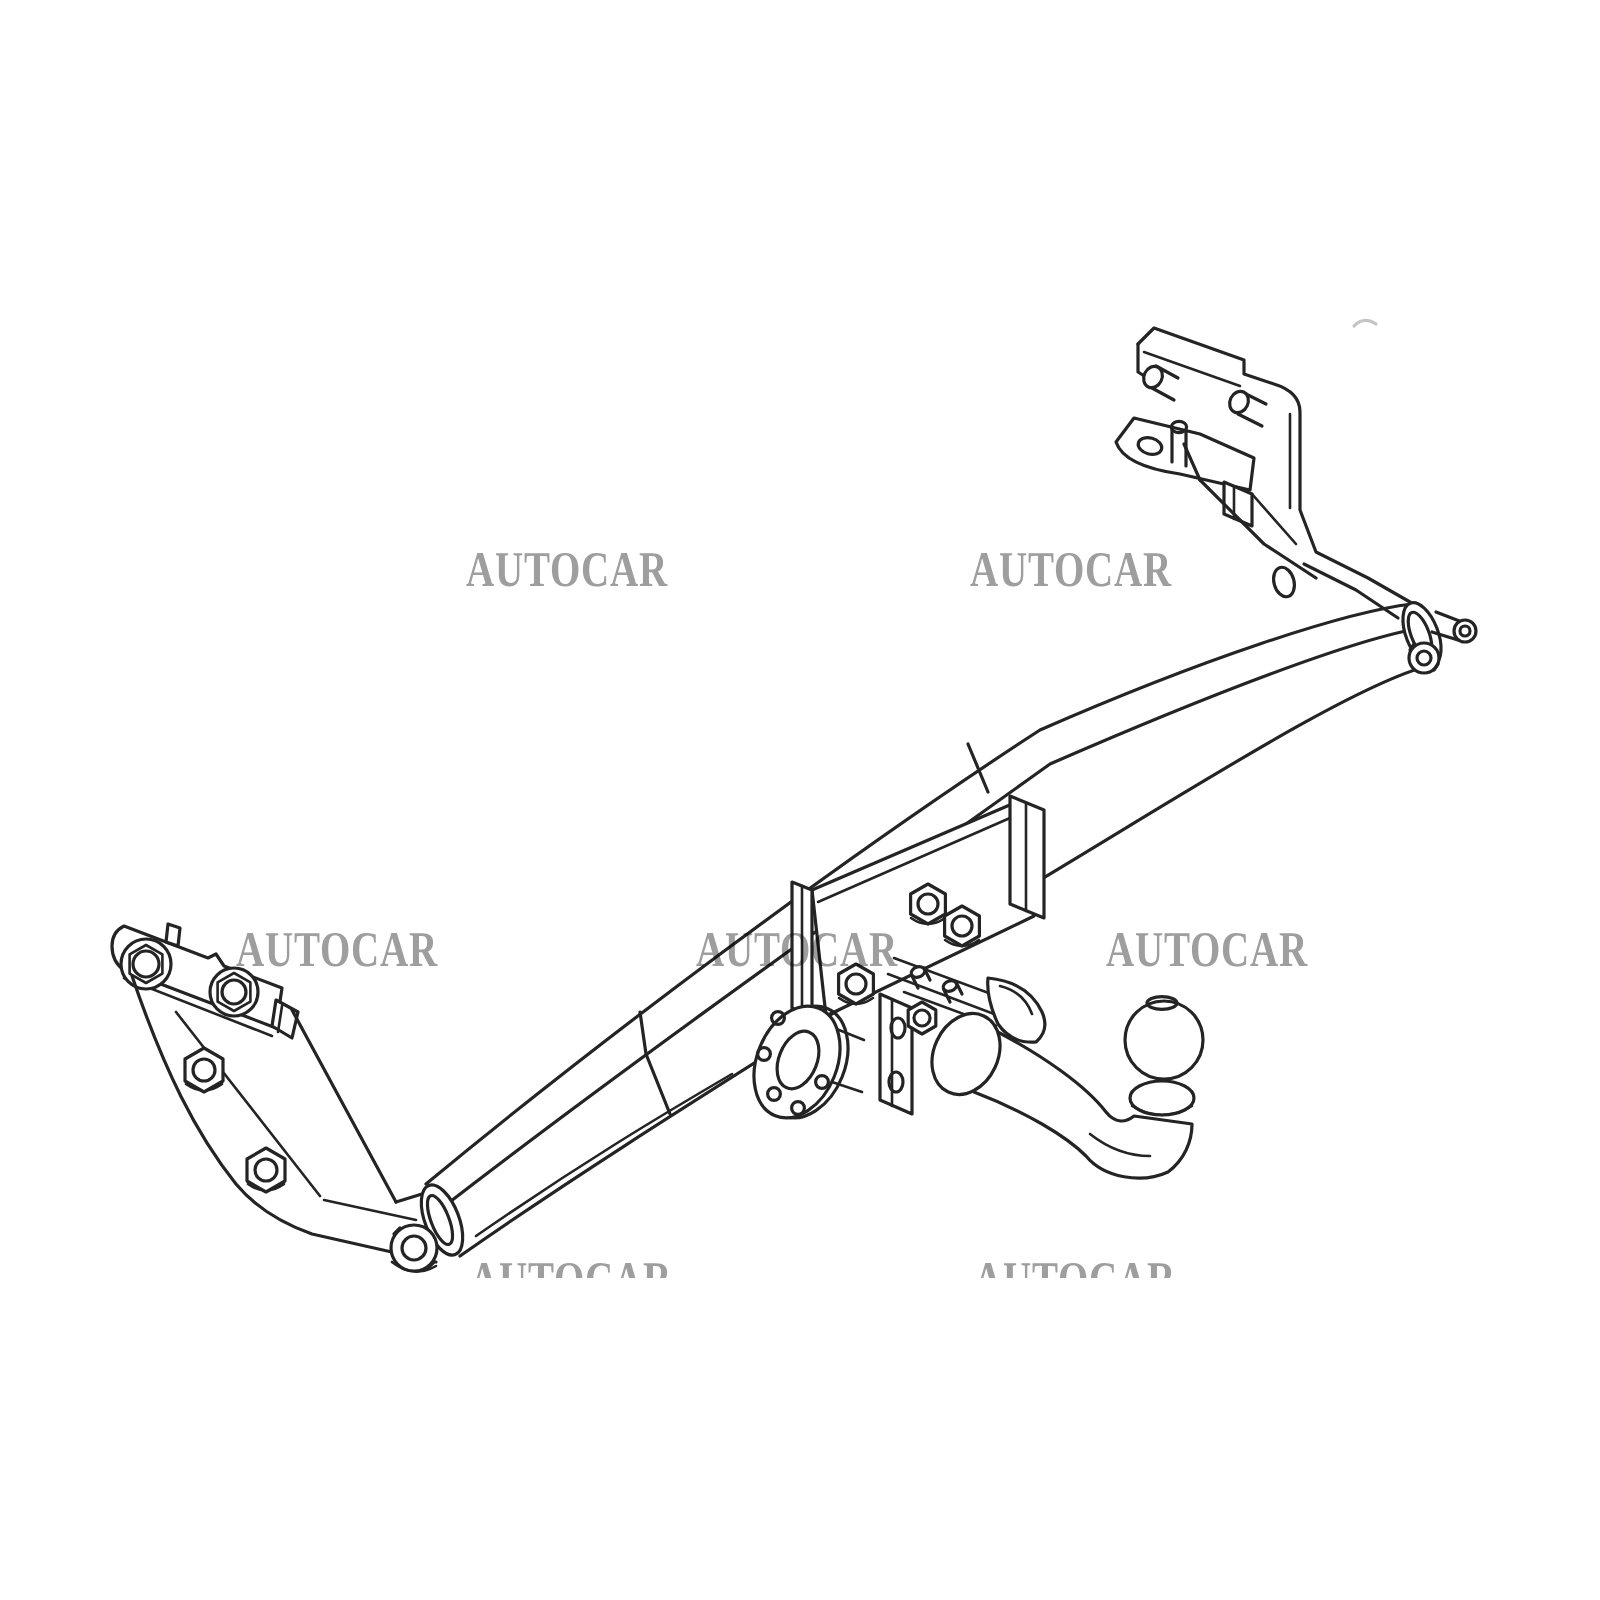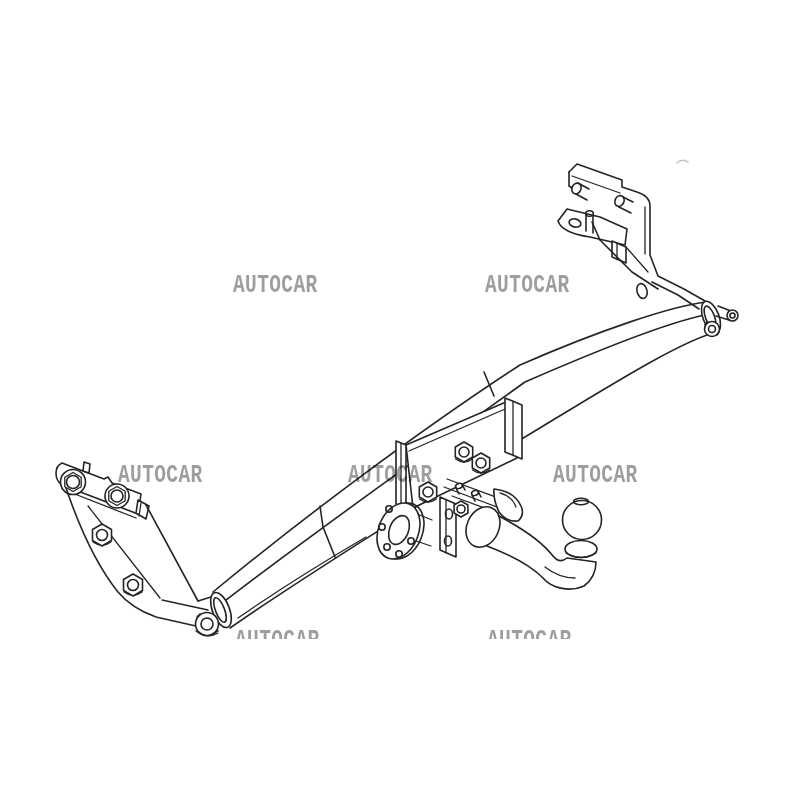--- a/index.html
+++ b/index.html
@@ -3,21 +3,21 @@
 <meta charset="utf-8">
 <style>
   :root{
     --line:#242424;
     --wm-color:#9e9e9e;
     --bg:#ffffff;
   }
   html,body{margin:0;padding:0;background:var(--bg);}
   .stage{
     position:relative;width:800px;height:717px;background:var(--bg);
-    overflow:hidden;font-family:Liberation Mono, monospace;
+    overflow:hidden;font-family:Liberation Serif, serif;
   }
   .stage svg{position:absolute;left:0;top:0;}
   #watermark-layer{
     position:absolute;left:0;top:0;width:800px;height:800px;
     pointer-events:none;mix-blend-mode:multiply;
   }
   .wm{
     position:absolute;display:inline-block;white-space:nowrap;
     font-weight:700;font-size:25px;line-height:1;letter-spacing:0.5px;
     color:var(--wm-color);

